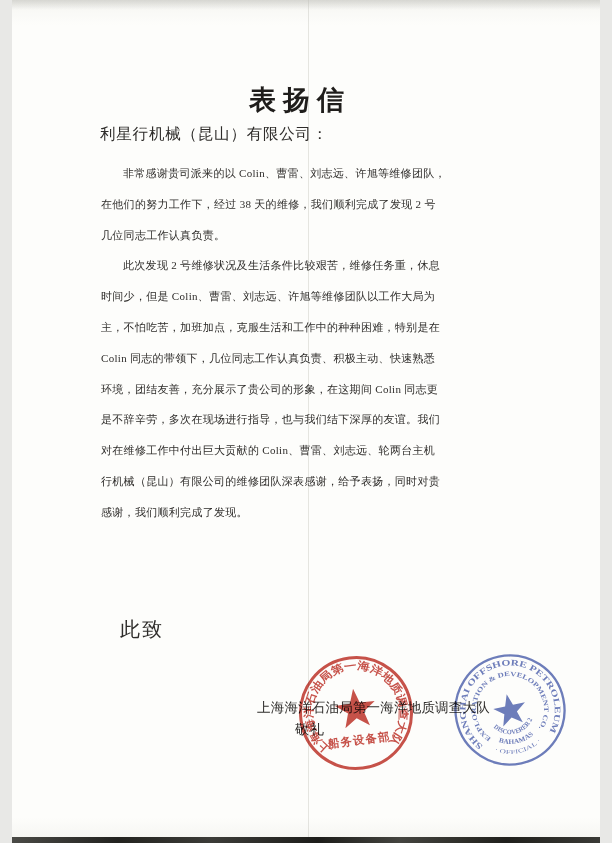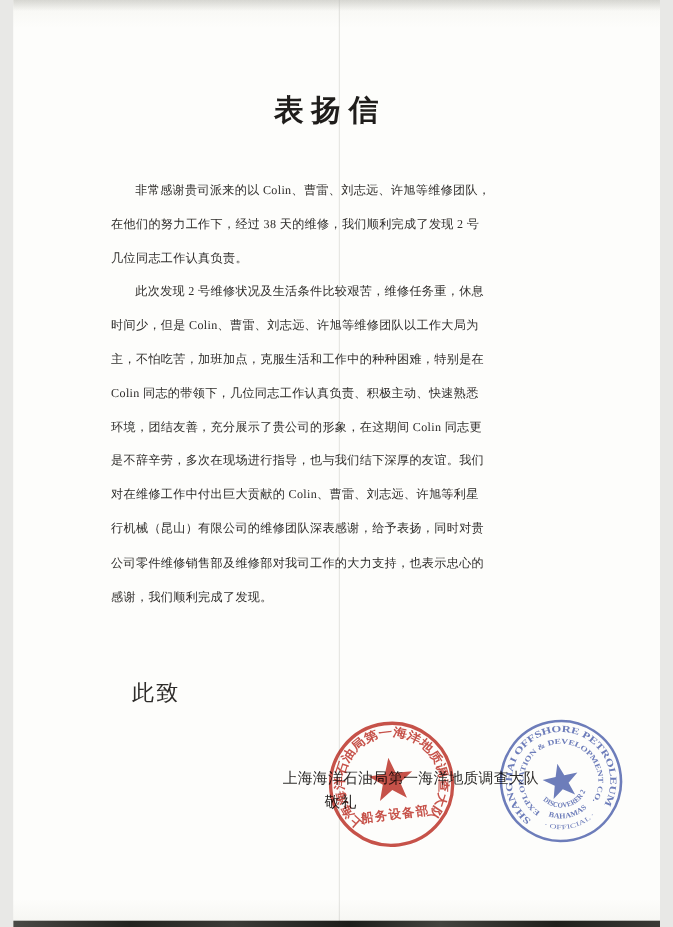--- a/index.html
+++ b/index.html
@@ -51,37 +51,37 @@
 </head>
 <body>
 
 <div class="page">
 
   <div class="scan-top-edge"></div>
   <div class="scan-fold-line"></div>
 
   <div class="title">表扬信</div>
 
+  <div class="salutation">利星行机械（昆山）有限公司：</div>
 
   <div class="body-text">
     <div class="para">
         <div class="line">非常感谢贵司派来的以 Colin、曹雷、刘志远、许旭等维修团队，</div>
         <div class="line">在他们的努力工作下，经过 38 天的维修，我们顺利完成了发现 2 号</div>
         <div class="line">几位同志工作认真负责。</div>
       </div>
     <div class="para">
         <div class="line">此次发现 2 号维修状况及生活条件比较艰苦，维修任务重，休息</div>
         <div class="line">时间少，但是 Colin、曹雷、刘志远、许旭等维修团队以工作大局为</div>
         <div class="line">主，不怕吃苦，加班加点，克服生活和工作中的种种困难，特别是在</div>
         <div class="line">Colin 同志的带领下，几位同志工作认真负责、积极主动、快速熟悉</div>
         <div class="line">环境，团结友善，充分展示了贵公司的形象，在这期间 Colin 同志更</div>
         <div class="line">是不辞辛劳，多次在现场进行指导，也与我们结下深厚的友谊。我们</div>
-        <div class="line">对在维修工作中付出巨大贡献的 Colin、曹雷、刘志远、许旭等利星</div>
+        <div class="line">对在维修工作中付出巨大贡献的 Colin、曹雷、刘志远、轮两台主机</div>
         <div class="line">行机械（昆山）有限公司的维修团队深表感谢，给予表扬，同时对贵</div>
-        <div class="line">公司零件维修销售部及维修部对我司工作的大力支持，也表示忠心的</div>
         <div class="line">感谢，我们顺利完成了发现。</div>
       </div>
   </div>
 
   <div class="closing-pre">此致</div>
   <div class="closing-salute">敬礼</div>
 
   <div class="signature-line">上海海洋石油局第一海洋地质调查大队</div>
 
   <div class="stamp stamp-red" style="color: rgb(193, 58, 49);">

